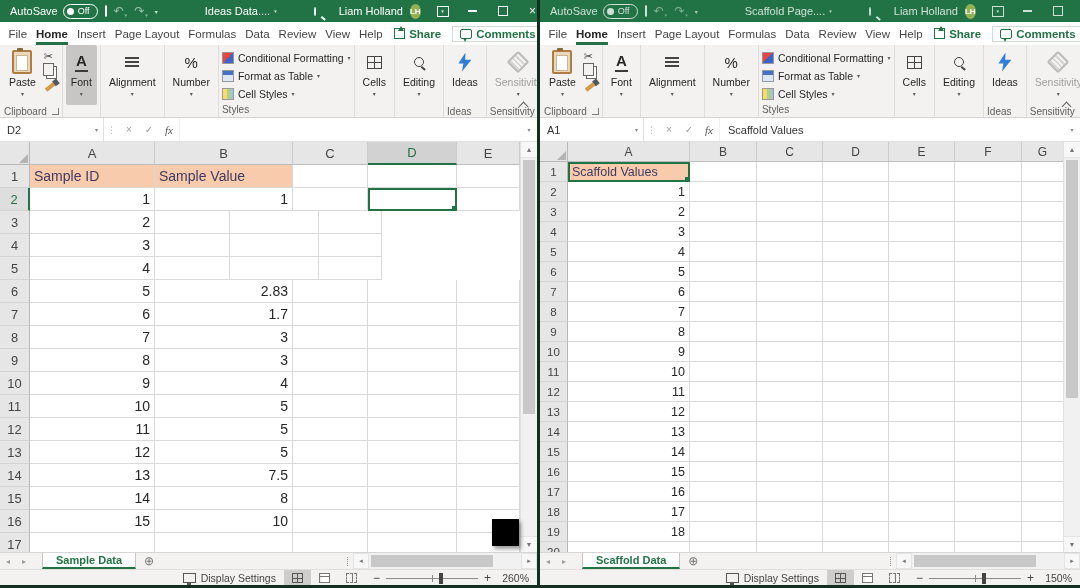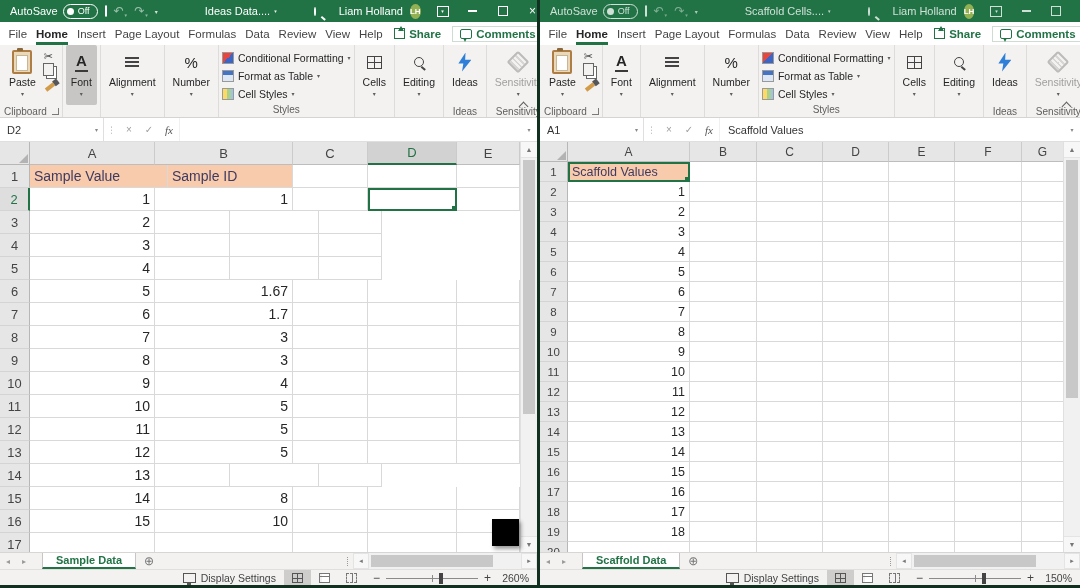--- a/index.html
+++ b/index.html
@@ -50,21 +50,21 @@
   .shico{width:9px;height:9px;border:1px solid #217346;position:relative;display:inline-block}
   .shico:after{content:"";position:absolute;left:3px;top:-3px;width:0;height:0;border-left:3px solid transparent;border-right:3px solid transparent;border-bottom:5px solid #217346}
   .cmico{width:10px;height:8px;border:1px solid #217346;border-radius:2px;position:relative;display:inline-block}
   .cmico:after{content:"";position:absolute;left:2px;bottom:-4px;border-left:2px solid transparent;border-right:2px solid transparent;border-top:4px solid #217346}
 
   
   .ribbon{height:72px;background:#f3f2f1;border-bottom:1px solid #d6d4d2;display:flex;
           padding:0 1px;position:relative;white-space:nowrap;overflow:hidden}
   .rg{display:flex;flex-direction:column;border-right:1px solid #dedcda;padding:0 3px}
   .rc{flex:1;display:flex;align-items:flex-start}
-  .gl{height:16px;font-size:10px;color:#605e5c;display:flex;align-items:center;justify-content:center;gap:5px}
+  .gl{height:16px;font-size:10px;color:#605e5c;display:flex;align-items:center;gap:5px}
   .bb{display:flex;flex-direction:column;align-items:center;padding:4px 5px 1px;border-radius:2px;height:55px}
   .bb .ic{height:26px;display:flex;align-items:center;justify-content:center}
   .bb .lb{font-size:10.5px;color:#262626;margin-top:2px;line-height:1.1}
   .bb .caret{font-size:6px;color:#605e5c;margin-top:1px}
   .bb.hl{background:#c8c6c4}
   .bb.dis .lb{color:#a19f9d}
   .clipico{width:16px;height:20px;border:2px solid #ad7d43;border-radius:2px;background:#e9d8b9;position:relative;display:inline-block}
   .clipico:before{content:"";position:absolute;left:2px;right:2px;top:3px;bottom:1px;background:#fff;border:1px solid #cbb694}
   .clipico:after{content:"";position:absolute;left:3px;top:-4px;width:6px;height:3px;background:#8a6a3c;border-radius:1px}
   .clipcol{display:flex;flex-direction:column;gap:4px;padding:6px 2px 0 3px;align-items:flex-start}
@@ -384,22 +384,22 @@
           <div class="corner" style="width: 30px;"></div>
           <div class="ch" style="width: 125px;">A</div>
           <div class="ch" style="width: 138px;">B</div>
           <div class="ch" style="width: 75px;">C</div>
           <div class="ch sel" style="width: 89px;">D</div>
           <div class="ch" style="width: 63px;">E</div>
         </div>
         <div>
           <div class="grow" style="height: 23px;">
             <div class="rh" style="width: 30px;">1</div>
+            <div class="cell hdr" style="width: 125px;">Sample ID</div>
             <div class="cell hdr" style="width: 138px;">Sample Value</div>
-            <div class="cell hdr" style="width: 125px;">Sample ID</div>
             <div class="cell" style="width: 75px;"></div>
             <div class="cell" style="width: 89px;"></div>
             <div class="cell" style="width: 63px;"></div>
           </div>
           <div class="grow" style="height: 23px;">
             <div class="rh sel" style="width: 30px;">2</div>
             <div class="cell num" style="width: 125px;">1</div>
             <div class="cell num" style="width: 138px;">1</div>
             <div class="cell" style="width: 75px;"></div>
             <div class="cell selcell" style="width: 89px;"></div>
@@ -422,21 +422,21 @@
           <div class="grow" style="height: 23px;">
             <div class="rh" style="width: 30px;">5</div>
             <div class="cell num" style="width: 125px;">4</div>
             <div class="cell" style="width: 75px;"></div>
             <div class="cell" style="width: 89px;"></div>
             <div class="cell" style="width: 63px;"></div>
           </div>
           <div class="grow" style="height: 23px;">
             <div class="rh" style="width: 30px;">6</div>
             <div class="cell num" style="width: 125px;">5</div>
-            <div class="cell num" style="width: 138px;">1.67</div>
+            <div class="cell num" style="width: 138px;">2.83</div>
             <div class="cell" style="width: 75px;"></div>
             <div class="cell" style="width: 89px;"></div>
             <div class="cell" style="width: 63px;"></div>
           </div>
           <div class="grow" style="height: 23px;">
             <div class="rh" style="width: 30px;">7</div>
             <div class="cell num" style="width: 125px;">6</div>
             <div class="cell num" style="width: 138px;">1.7</div>
             <div class="cell" style="width: 75px;"></div>
             <div class="cell" style="width: 89px;"></div>
@@ -486,20 +486,21 @@
             <div class="rh" style="width: 30px;">13</div>
             <div class="cell num" style="width: 125px;">12</div>
             <div class="cell num" style="width: 138px;">5</div>
             <div class="cell" style="width: 75px;"></div>
             <div class="cell" style="width: 89px;"></div>
             <div class="cell" style="width: 63px;"></div>
           </div>
           <div class="grow" style="height: 23px;">
             <div class="rh" style="width: 30px;">14</div>
             <div class="cell num" style="width: 125px;">13</div>
+            <div class="cell num" style="width: 138px;">7.5</div>
             <div class="cell" style="width: 75px;"></div>
             <div class="cell" style="width: 89px;"></div>
             <div class="cell" style="width: 63px;"></div>
           </div>
           <div class="grow" style="height: 23px;">
             <div class="rh" style="width: 30px;">15</div>
             <div class="cell num" style="width: 125px;">14</div>
             <div class="cell num" style="width: 138px;">8</div>
             <div class="cell" style="width: 75px;"></div>
             <div class="cell" style="width: 89px;"></div>
@@ -582,21 +583,21 @@
         <span class="pill">
             <span class="dot"></span>
             <span>Off</span>
           </span>
       </div>
       <span class="floppy"></span>
       <span class="ur">↶<span class="tc">▾</span></span>
       <span class="ur">↷<span class="tc">▾</span></span>
       <span class="qat">▾</span>
       <div class="ttl">
-          <span>Scaffold Cells....</span>
+          <span>Scaffold Page....</span>
           <span class="tc">▾</span>
         </div>
       <span class="mag"></span>
       <span class="uname">Liam Holland</span>
       <span class="avatar">LH</span>
       <div class="wbtns">
         <span class="wbtn">
             <span class="rdo">▾</span>
           </span>
         <span class="wbtn">

